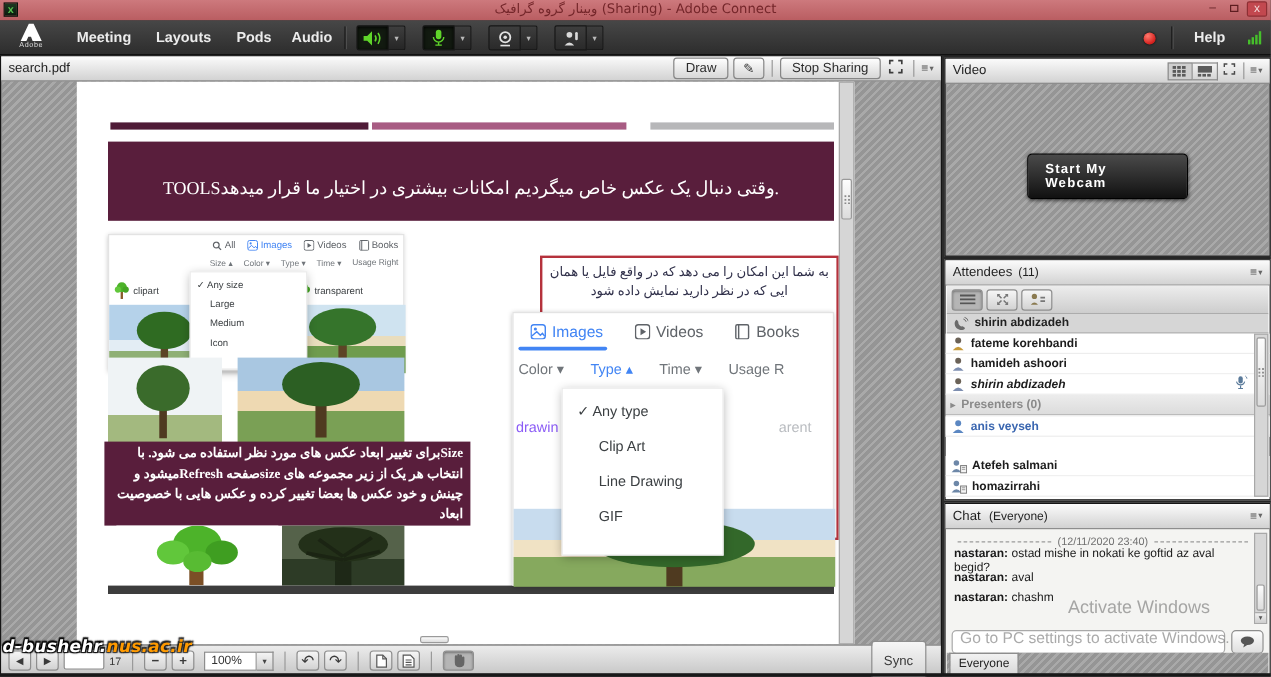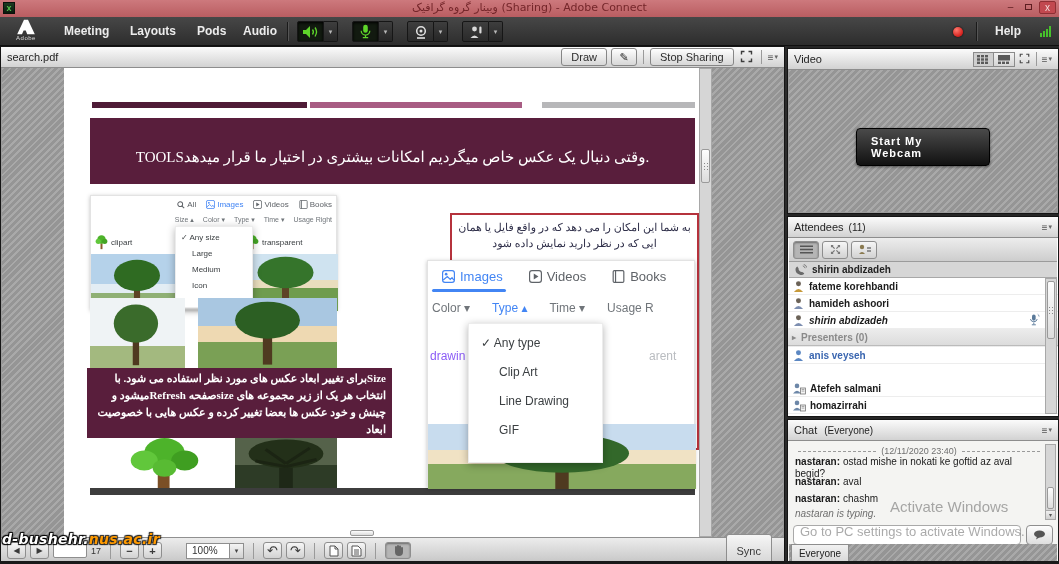--- a/index.html
+++ b/index.html
@@ -254,21 +254,21 @@
               <ellipse cx="30" cy="15" rx="15" ry="11" fill="#2f6b22"></ellipse>
             </svg>
         </div>
         <div class="photo ph-green" style="left:142px;top:58px;width:105px;height:57px">
           <svg width="100%" height="100%" viewBox="0 0 60 40" preserveAspectRatio="none">
               <rect x="28" y="20" width="4" height="16" fill="#5d4426"></rect>
               <ellipse cx="30" cy="13" rx="16" ry="11" fill="#35742b"></ellipse>
             </svg>
         </div>
 
-        <div class="gmenu" style="left:84px;top:30px;width:78px;height:82px;font-size:8px;color:#3c4043">
+        <div class="gmenu" style="left:67px;top:30px;width:98px;height:82px;font-size:8px;color:#3c4043">
           <div style="padding:6px 6px 0 5px"><span>✓</span> <span>Any size</span></div>
           <div style="padding:7px 6px 0 16px">Large</div>
           <div style="padding:7px 6px 0 16px">Medium</div>
           <div style="padding:7px 6px 0 16px">Icon</div>
         </div>
       </div>
 
       <div class="photo ph-white" style="left:26px;top:230px;width:95px;height:72px">
         <svg width="100%" height="100%" viewBox="0 0 60 45" preserveAspectRatio="none">
             <rect x="27" y="24" width="4" height="18" fill="#4f3a20"></rect>
@@ -377,21 +377,21 @@
   </div>
 
   <div class="share-toolbar">
     <div class="sbtn" style="font-size:8px">◀</div>
     <div class="sbtn" style="font-size:8px">▶</div>
     <div style="width:34px;height:15px;background:#fff;border:1px solid #8e8e8e;border-radius:2px"></div>
     <span style="font-size:9px;color:#333">17</span>
     <div class="tsep"></div>
     <div class="sbtn" style="font-weight:bold">−</div>
     <div class="sbtn" style="font-weight:bold">+</div>
-    <div style="display:flex;margin-left:20px">
+    <div style="display:flex;margin-left:4px">
       <div style="width:44px;height:16px;background:#fff;border:1px solid #8e8e8e;font-size:10px;color:#333;display:flex;align-items:center;padding-left:5px">100%</div>
       <div style="width:14px;height:16px;background:linear-gradient(#f4f4f4,#d0d0d0);border:1px solid #8e8e8e;border-left:none;font-size:7px;display:flex;align-items:center;justify-content:center;color:#444">▾</div>
     </div>
     <div class="tsep"></div>
     <div class="sbtn" style="font-size:13px">↶</div>
     <div class="sbtn" style="font-size:13px">↷</div>
     <div class="tsep"></div>
     <div class="sbtn">
       <svg width="10" height="12" viewBox="0 0 10 12">
           <path d="M1 1 H6 L9 4 V11 H1 Z" fill="#fff" stroke="#555"></path>
@@ -596,21 +596,20 @@
         </div>
     </div>
     <div class="divider" style="top:26px">
       <span class="dline"></span>
         <span>(12/11/2020 23:40)</span>
         <span class="dline"></span>
     </div>
     <div class="chatmsg" style="top:36px"><b>nastaran:</b><span>ostad mishe in nokati ke goftid az aval begid?</span></div>
     <div class="chatmsg" style="top:56px"><b>nastaran:</b><span>aval</span></div>
     <div class="chatmsg" style="top:73px"><b>nastaran:</b><span>chashm</span></div>
-    <div class="chatmsg" style="top:88px;font-style:italic;color:#6f6f6f">nastaran is typing.</div>
 
     <div class="scrolltrack" style="right:2px;top:24px;width:11px;height:76px">
       <div class="scrollthumb" style="left:1px;right:1px;bottom:10px;height:22px"></div>
       <div style="position:absolute;left:0;right:0;bottom:0;height:9px;font-size:6px;text-align:center;color:#555;background:linear-gradient(#f0f0f0,#cfcfcf);border-top:1px solid #aaa">▾</div>
     </div>
 
     <div class="abs" style="left:0;right:0;top:103px;height:24px;display:flex;align-items:center;padding:0 5px;gap:5px">
       <div style="flex:1;height:20px;background:#fff;border:1px solid #a9a9a9;border-radius:4px"></div>
       <div style="width:27px;height:20px;background:linear-gradient(#fdfdfd,#dedede);border:1px solid #8e8e8e;border-radius:4px;display:grid;place-items:center">
         <svg width="13" height="10" viewBox="0 0 13 10">

